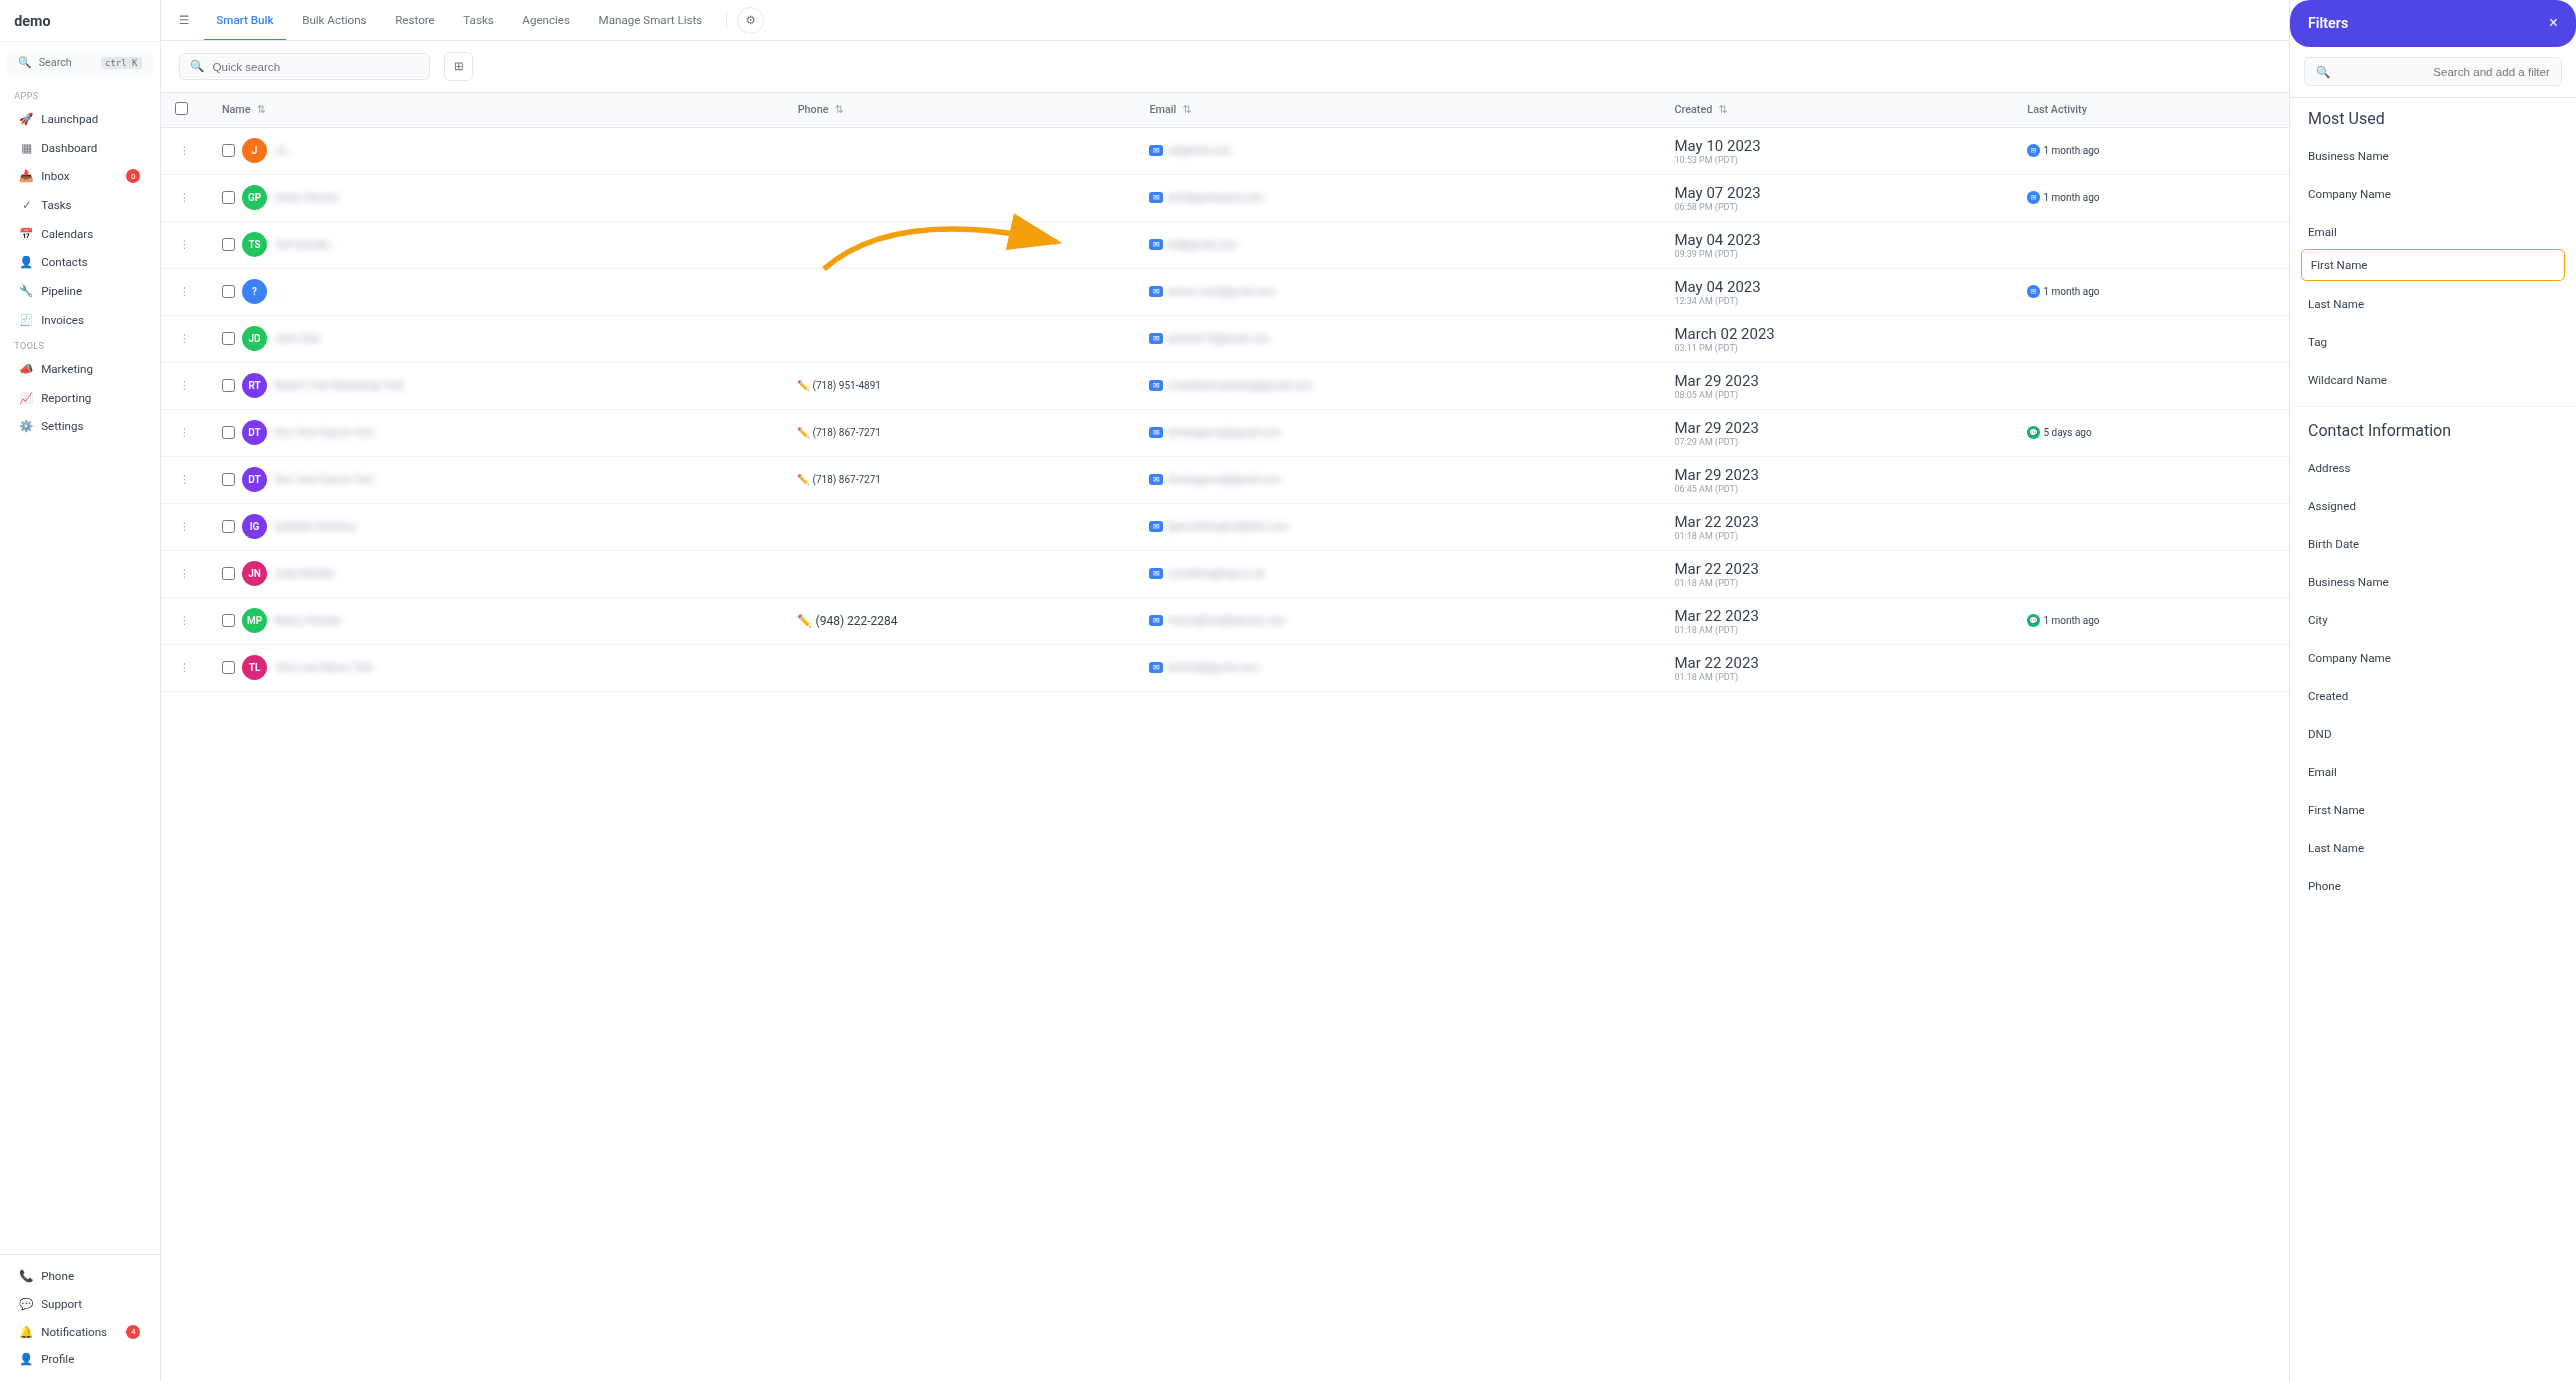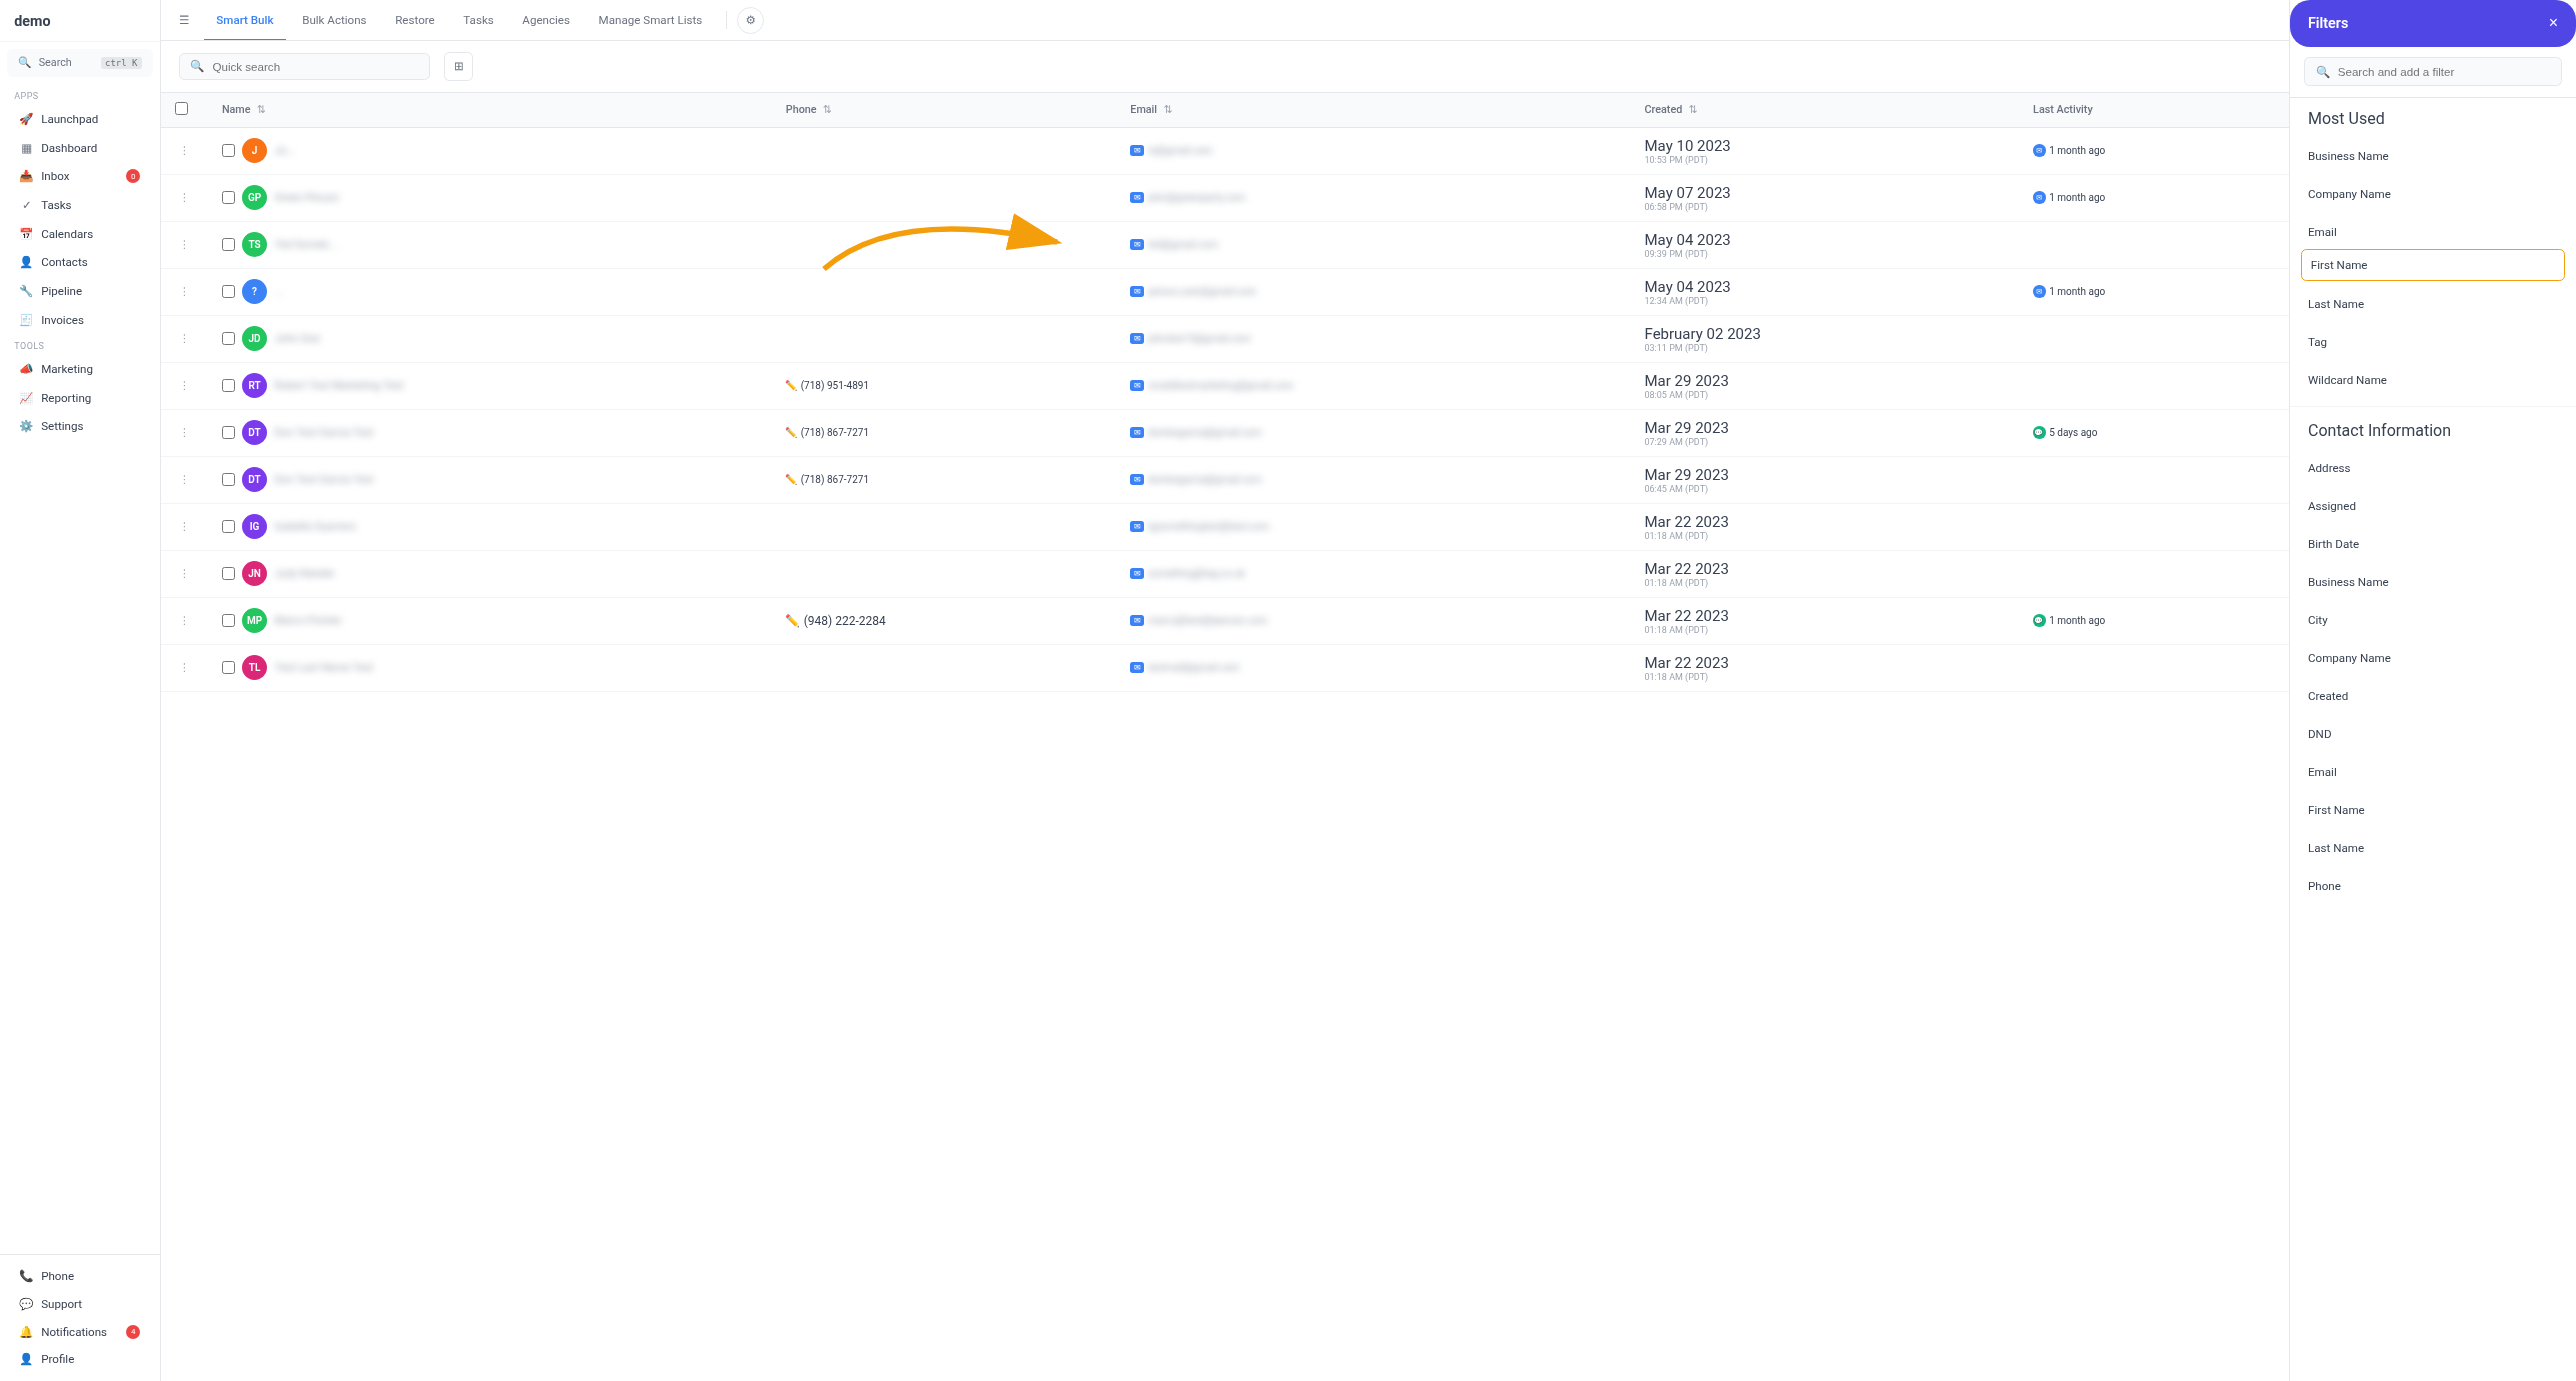--- a/index.html
+++ b/index.html
@@ -59,21 +59,21 @@
     .activity-icon.sms { background: #10b981; }
     .sort-icon { display: inline-block; margin-left: 3.6px; color: #9ca3af; }
 
     
     .filters-panel { width: 287px; background: #fff; border-left: 0.9px solid #e5e7eb; display: flex; flex-direction: column; flex-shrink: 0; height: 100vh; overflow-y: auto; }
     .filters-header { display: flex; align-items: center; justify-content: space-between; padding: 14.3px 18px; background: #4f46e5; color: #fff; border-radius: 20px; }
     .filters-title { font-size: 14.3px; font-weight: 600; }
     .filters-close { background: none; border: none; color: #fff; cursor: pointer; font-size: 16px; }
     .filters-search { padding: 10.8px 14.3px; border-bottom: 0.9px solid #e5e7eb; }
     .filters-search-input { display: flex; align-items: center; gap: 7.2px; background: #f9fafb; border: 0.9px solid #e5e7eb; border-radius: 5.4px; padding: 6.3px 10.8px; }
-    .filters-search-input input { background: none; border: none; outline: none; font-size: 11.6px; color: #374151; width: 100%; }
+    .filters-search-input input { background: none; border: none; outline: none; font-size: 11.6px; color: #374151; width: 100%; text-align: right; }
     .filter-section { padding: 0 0 7.2px; }
     .filter-section-title { font-size: 16px; font-weight: 400; color: #374151; padding: 10.8px 18px 5.4px; }
     .filter-item { padding: 8px 18px; cursor: pointer; color: #374151; font-size: 11.6px; margin-top: 8px; }
     .filter-item.highlighted { background: #fff; border: 1.8px solid #f59e0b; margin: 1.8px 10.8px; border-radius: 5.4px; padding: 8px 9px; }
     .filter-divider { height: 0.9px; background: #f3f4f6; margin: 3.6px 0; }
 
     
     .blurred { filter: blur(3.6px); color: #9ca3af; }
     .notif-container { position: relative; }
   </style>
@@ -344,21 +344,21 @@
       <td>
         
       </td>
       <td>
         <span style="display:flex;align-items:center;gap:3.6px;">
                 <span style="background:#3b82f6;color:#fff;border-radius:2.7px;padding:0.9px 3.6px;font-size:8px;">✉</span>
                 <span class="email-link blurred">johndoe15@gmail.com</span>
               </span>
       </td>
       <td>
-        <div class="date-primary">February 02 2023</div>
+        <div class="date-primary">March 02 2023</div>
         <div class="date-secondary">03:11 PM (PDT)</div>
       </td>
       <td>
         
       </td>
     </tr>
           <tr>
       <td class="checkbox-cell">
         <span class="row-menu">⋮</span>
       </td>

